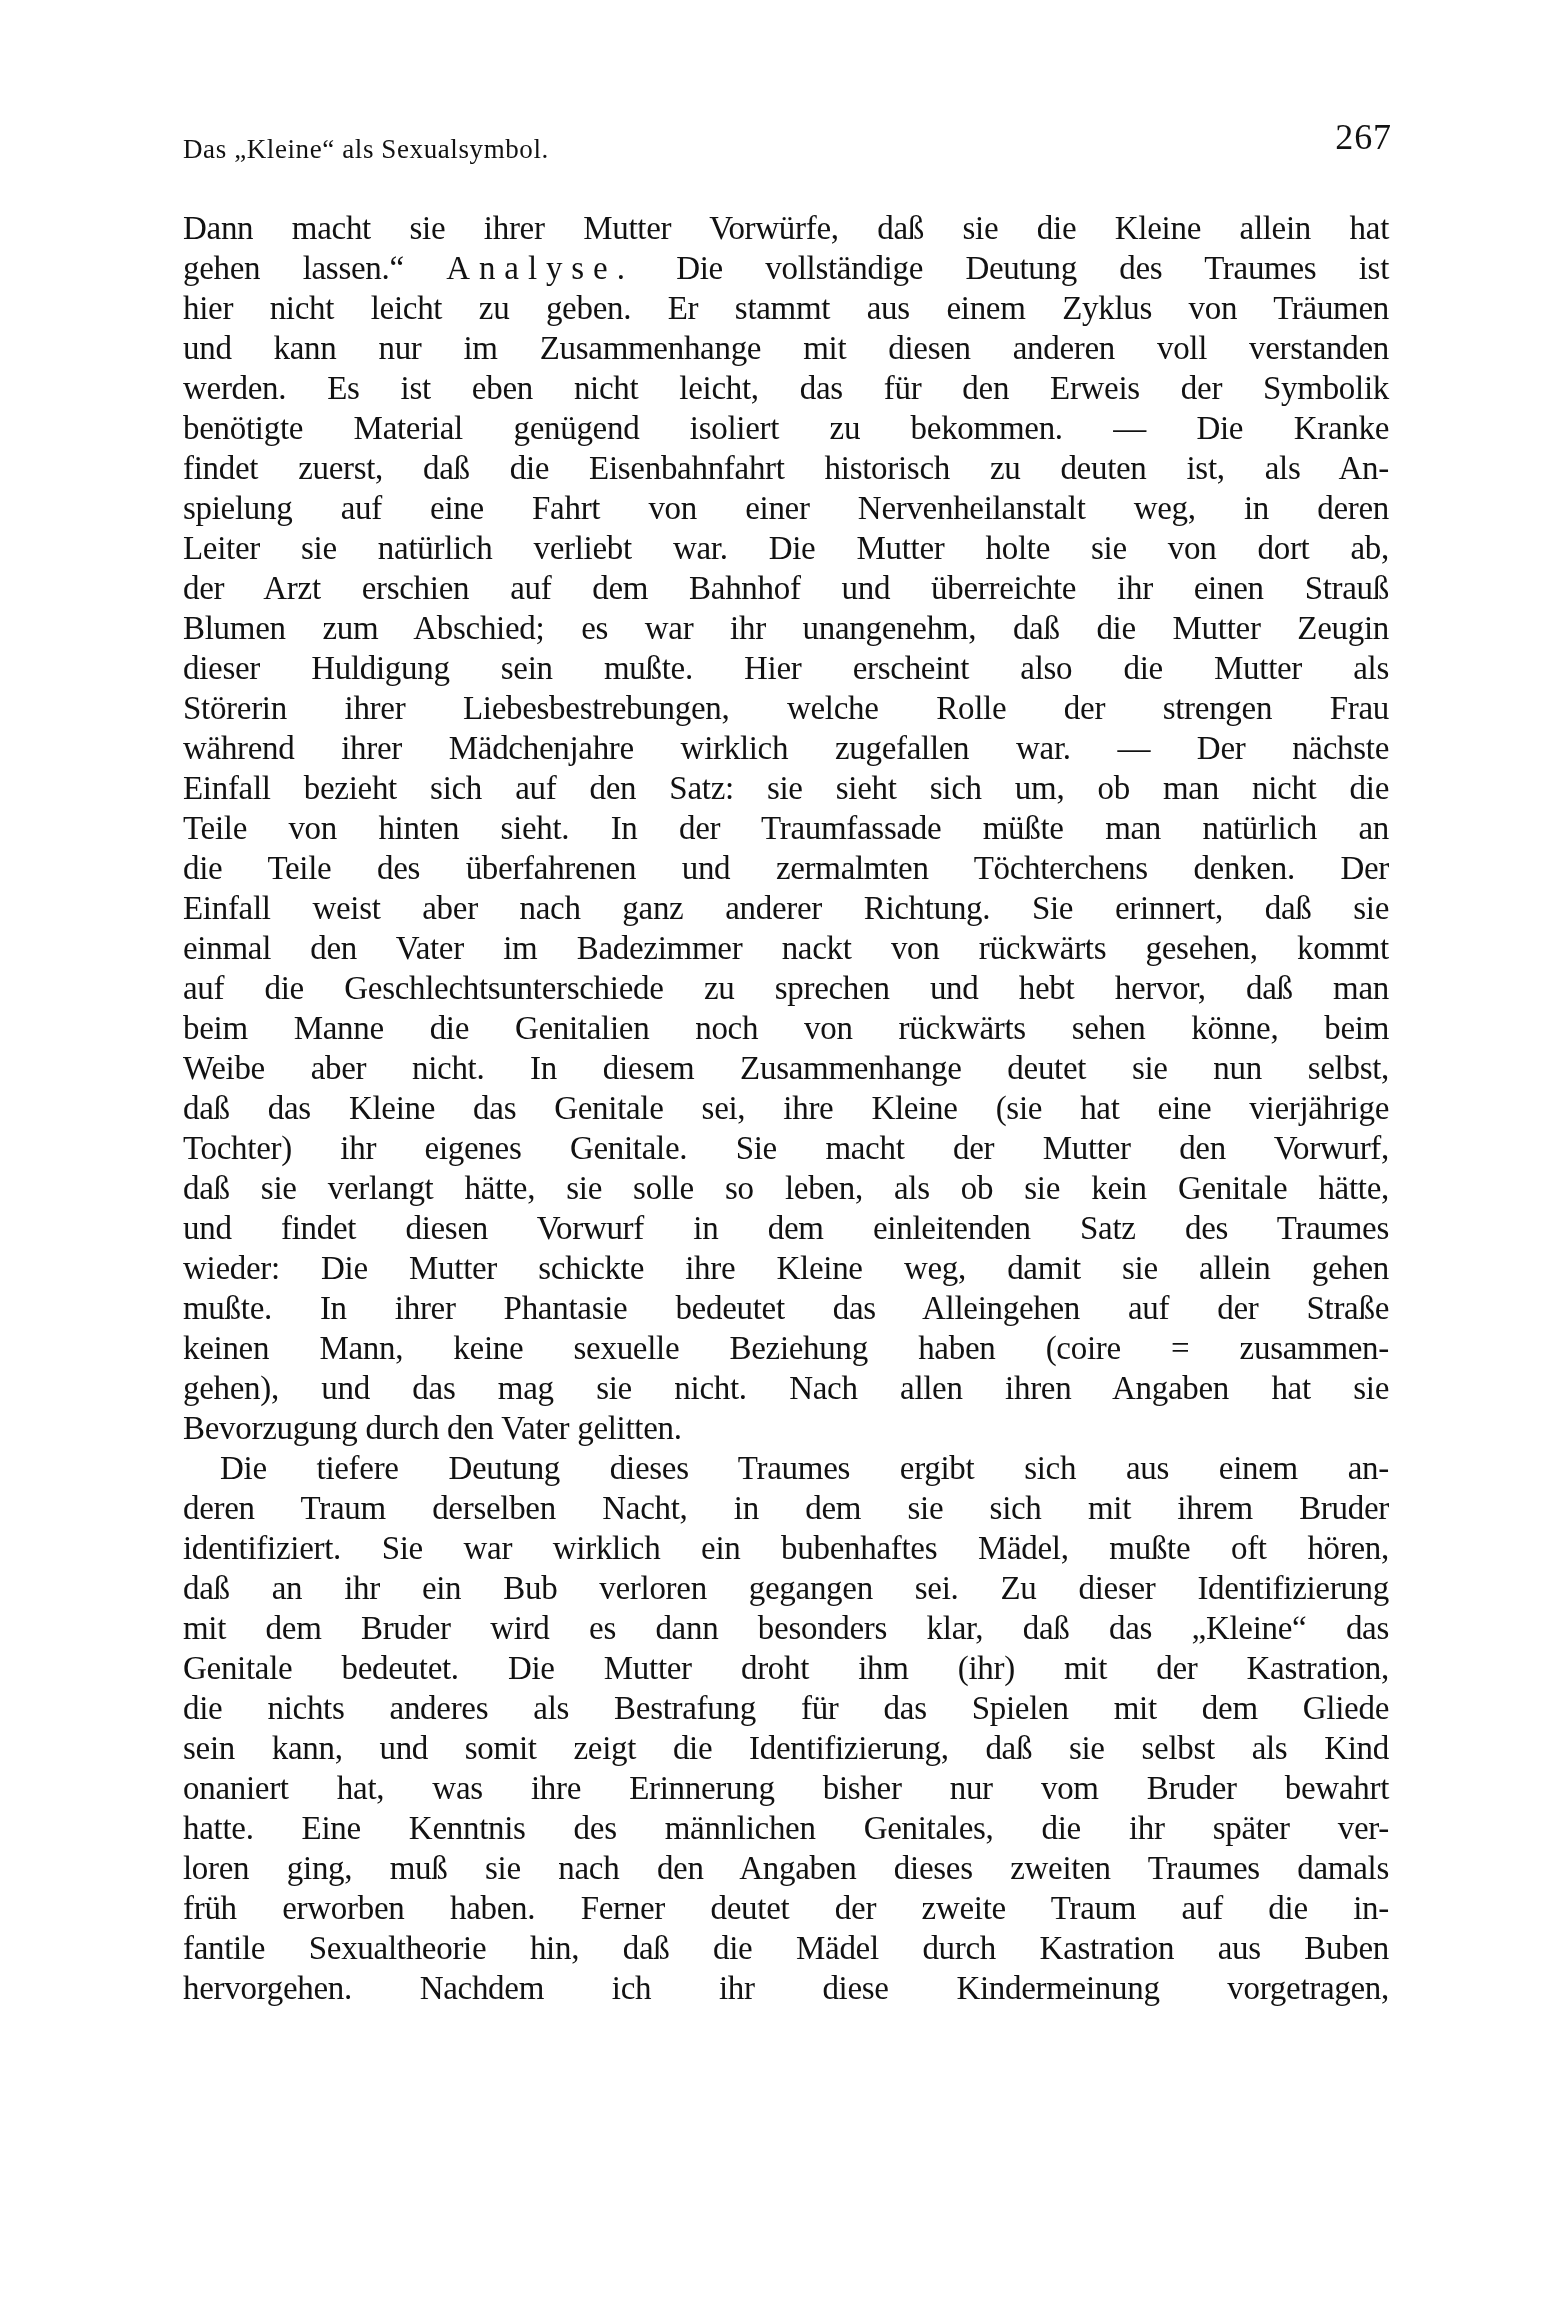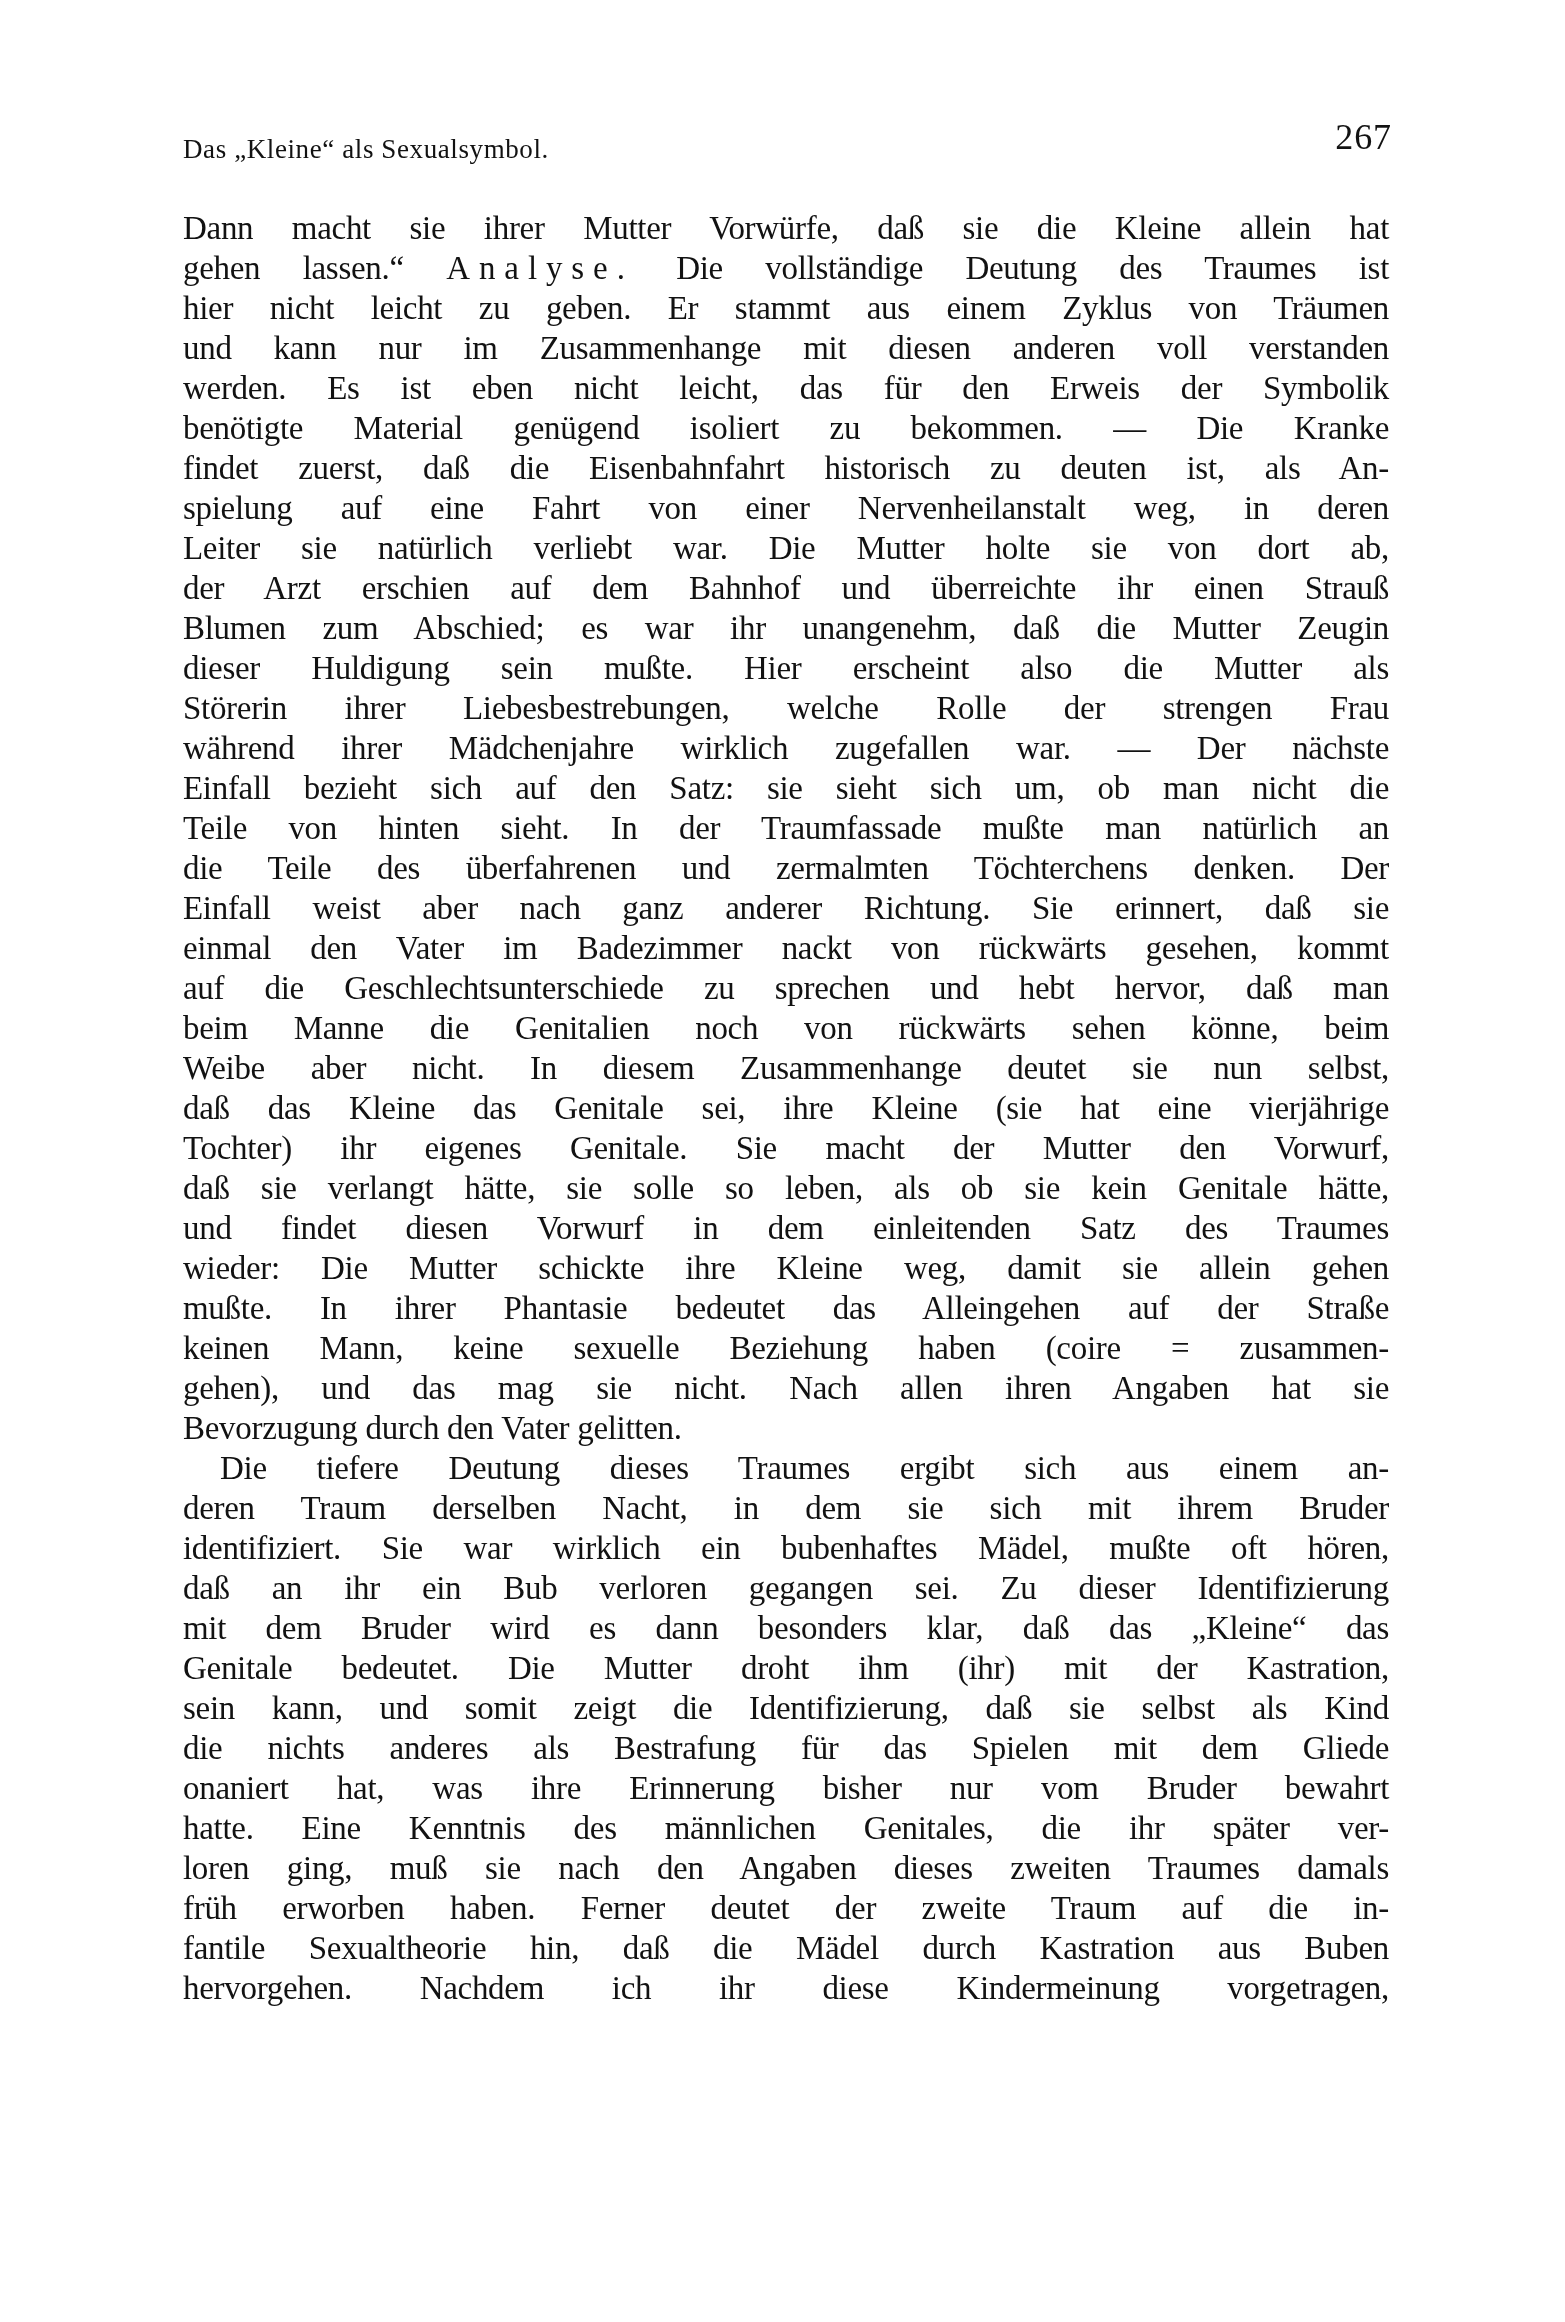--- a/index.html
+++ b/index.html
@@ -76,21 +76,21 @@
     <div class="line">benötigte Material genügend isoliert zu bekommen. — Die Kranke</div>
     <div class="line">findet zuerst, daß die Eisenbahnfahrt historisch zu deuten ist, als An-</div>
     <div class="line">spielung auf eine Fahrt von einer Nervenheilanstalt weg, in deren</div>
     <div class="line">Leiter sie natürlich verliebt war. Die Mutter holte sie von dort ab,</div>
     <div class="line">der Arzt erschien auf dem Bahnhof und überreichte ihr einen Strauß</div>
     <div class="line">Blumen zum Abschied; es war ihr unangenehm, daß die Mutter Zeugin</div>
     <div class="line">dieser Huldigung sein mußte. Hier erscheint also die Mutter als</div>
     <div class="line">Störerin ihrer Liebesbestrebungen, welche Rolle der strengen Frau</div>
     <div class="line">während ihrer Mädchenjahre wirklich zugefallen war. — Der nächste</div>
     <div class="line">Einfall bezieht sich auf den Satz: sie sieht sich um, ob man nicht die</div>
-    <div class="line">Teile von hinten sieht. In der Traumfassade mußte man natürlich an</div>
+    <div class="line">Teile von hinten sieht. In der Traumfassade müßte man natürlich an</div>
     <div class="line">die Teile des überfahrenen und zermalmten Töchterchens denken. Der</div>
     <div class="line">Einfall weist aber nach ganz anderer Richtung. Sie erinnert, daß sie</div>
     <div class="line">einmal den Vater im Badezimmer nackt von rückwärts gesehen, kommt</div>
     <div class="line">auf die Geschlechtsunterschiede zu sprechen und hebt hervor, daß man</div>
     <div class="line">beim Manne die Genitalien noch von rückwärts sehen könne, beim</div>
     <div class="line">Weibe aber nicht. In diesem Zusammenhange deutet sie nun selbst,</div>
     <div class="line">daß das Kleine das Genitale sei, ihre Kleine (sie hat eine vierjährige</div>
     <div class="line">Tochter) ihr eigenes Genitale. Sie macht der Mutter den Vorwurf,</div>
     <div class="line">daß sie verlangt hätte, sie solle so leben, als ob sie kein Genitale hätte,</div>
     <div class="line">und findet diesen Vorwurf in dem einleitenden Satz des Traumes</div>
@@ -98,22 +98,22 @@
     <div class="line">mußte. In ihrer Phantasie bedeutet das Alleingehen auf der Straße</div>
     <div class="line">keinen Mann, keine sexuelle Beziehung haben (coire = zusammen-</div>
     <div class="line">gehen), und das mag sie nicht. Nach allen ihren Angaben hat sie</div>
     <div class="line para-end">Bevorzugung durch den Vater gelitten.</div>
     <div class="line indent">Die tiefere Deutung dieses Traumes ergibt sich aus einem an-</div>
     <div class="line">deren Traum derselben Nacht, in dem sie sich mit ihrem Bruder</div>
     <div class="line">identifiziert. Sie war wirklich ein bubenhaftes Mädel, mußte oft hören,</div>
     <div class="line">daß an ihr ein Bub verloren gegangen sei. Zu dieser Identifizierung</div>
     <div class="line">mit dem Bruder wird es dann besonders klar, daß das „Kleine“ das</div>
     <div class="line">Genitale bedeutet. Die Mutter droht ihm (ihr) mit der Kastration,</div>
+    <div class="line">die nichts anderes als Bestrafung für das Spielen mit dem Gliede</div>
     <div class="line">sein kann, und somit zeigt die Identifizierung, daß sie selbst als Kind</div>
-    <div class="line">die nichts anderes als Bestrafung für das Spielen mit dem Gliede</div>
     <div class="line">onaniert hat, was ihre Erinnerung bisher nur vom Bruder bewahrt</div>
     <div class="line">hatte. Eine Kenntnis des männlichen Genitales, die ihr später ver-</div>
     <div class="line">loren ging, muß sie nach den Angaben dieses zweiten Traumes damals</div>
     <div class="line">früh erworben haben. Ferner deutet der zweite Traum auf die in-</div>
     <div class="line">fantile Sexualtheorie hin, daß die Mädel durch Kastration aus Buben</div>
     <div class="line">hervorgehen. Nachdem ich ihr diese Kindermeinung vorgetragen,</div>
   </div>
 
 </div>
 

